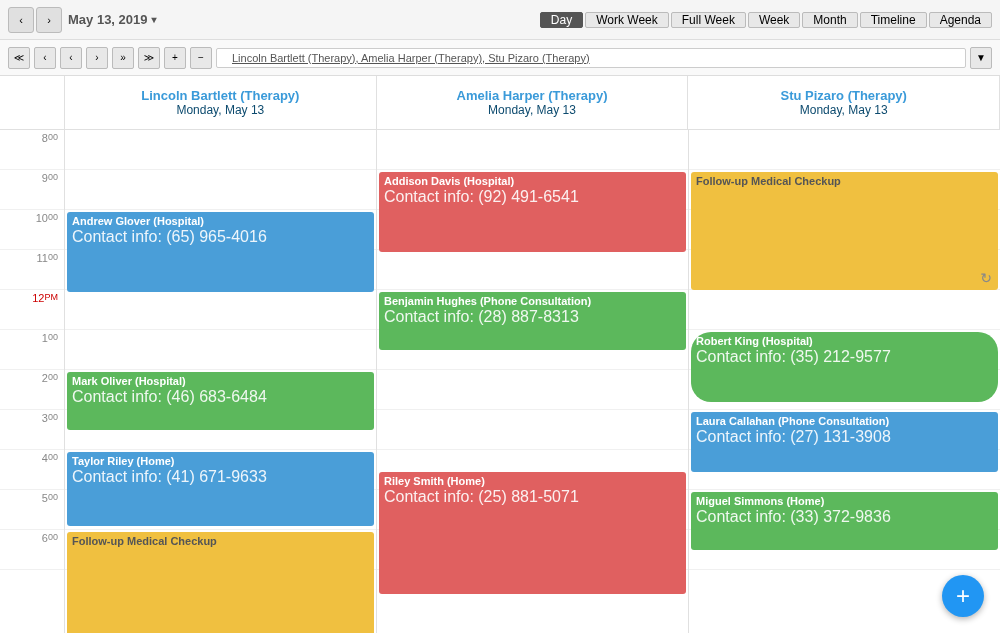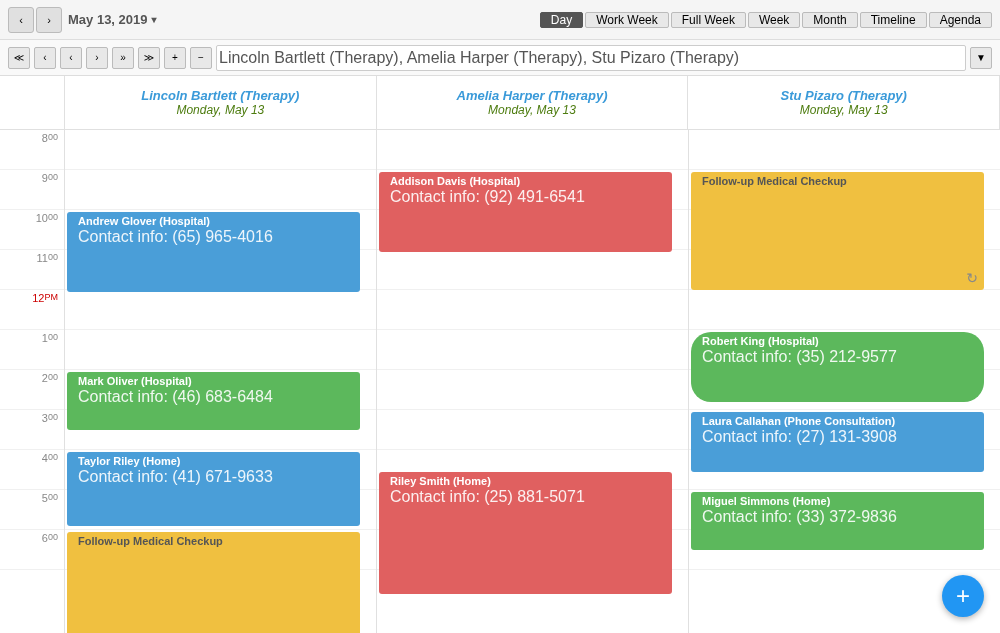--- a/index.html
+++ b/index.html
@@ -64,23 +64,24 @@
       width: 22px; height: 22px;
       cursor: pointer;
       display: flex; align-items: center; justify-content: center;
       font-size: 10px;
     }
     .resource-field {
       flex: 1;
       background: #fff;
       border: 1px solid #ccc;
       border-radius: 2px;
-      padding: 3px 2px;
-      font-size: 16px;
+      padding: 3px 15px;
+      font-size: 11px;
       color: #555;
+      text-decoration: underline;
     }
     .dropdown-btn {
       background: #e8e8e8;
       border: 1px solid #bbb;
       border-radius: 2px;
       width: 22px; height: 22px;
       cursor: pointer;
       display: flex; align-items: center; justify-content: center;
       font-size: 10px;
     }
@@ -93,58 +94,57 @@
       color: #888;
       font-size: 11px;
       padding-top: 2px;
       border-bottom: 1px solid #f0f0f0;
     }
 
     .col-headers {
       display: flex;
       border-bottom: 1px solid #e0e0e0;
       height: 54px;
-      font-style: italic;
     }
     .col-header {
       flex: 1;
       border-right: 1px solid #e0e0e0;
       display: flex;
       flex-direction: column;
       align-items: center;
       justify-content: center;
       padding: 4px;
     }
     .col-header-name {
       font-size: 13px;
       font-weight: bold;
       color: #3a9ad9;
     }
     .col-header-date {
       font-size: 12px;
-      color: #4d7c0f;
+      color: #0c4a6e;
     }
     .day-col {
       flex: 1;
       border-right: 1px solid #e0e0e0;
       position: relative;
       min-height: 480px;
     }
     .hour-row {
       height: 40px;
       border-bottom: 1px solid #f0f0f0;
     }
 
     
     .event {
       position: absolute;
       left: 2px;
-      right: 16px;
+      right: 2px;
       border-radius: 3px;
-      padding: 3px 11px;
+      padding: 3px 5px;
       font-size: 11px;
       color: #fff;
       overflow: hidden;
       cursor: pointer;
     }
     .event-title { font-weight: bold; margin-bottom: 1px; }
     .event-detail { font-size: 16px; opacity: 0.9; }
 
     .event-blue { background: #4a9ed8; }
     .event-red { background: #e06060; }
@@ -285,20 +285,24 @@
           <div class="hour-row"></div>
             <div class="hour-row"></div>
             <div class="hour-row"></div>
           <div class="hour-row"></div>
             <div class="hour-row"></div>
 
           <div class="event event-red" style="top:42px; height:80px;">
             <div class="event-title">Addison Davis (Hospital)</div>
             <div class="event-detail">Contact info: (92) 491-6541</div>
           </div>
+          <div class="event event-green" style="top:162px; height:58px;">
+            <div class="event-title">Benjamin Hughes (Phone Consultation)</div>
+            <div class="event-detail">Contact info: (28) 887-8313</div>
+          </div>
           <div class="event event-red" style="top:342px; height:122px;">
             <div class="event-title">Riley Smith (Home)</div>
             <div class="event-detail">Contact info: (25) 881-5071</div>
           </div>
         </div>
 
         <div class="day-col" style="position:relative; border-right:none;">
           <div class="hour-row"></div>
             <div class="hour-row"></div>
             <div class="hour-row"></div>

